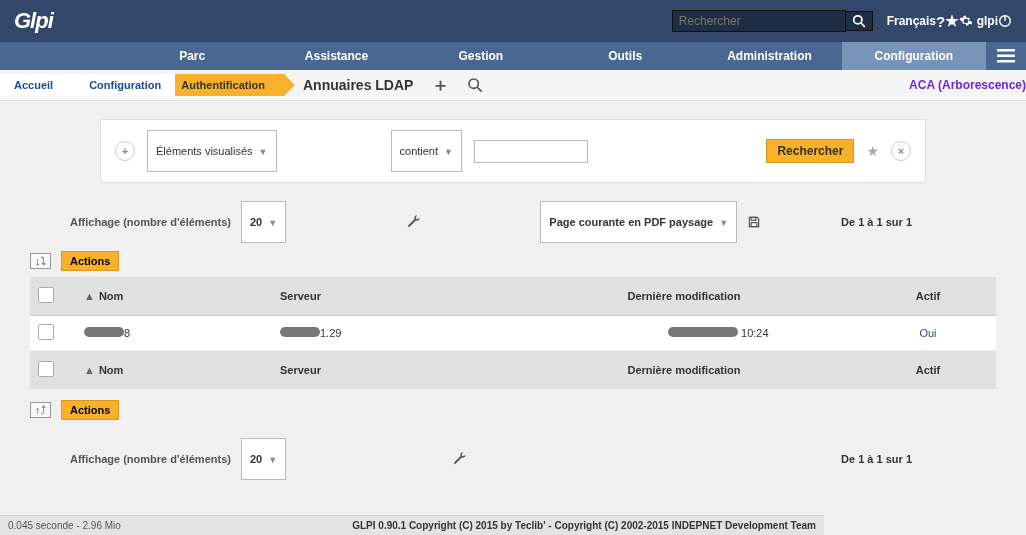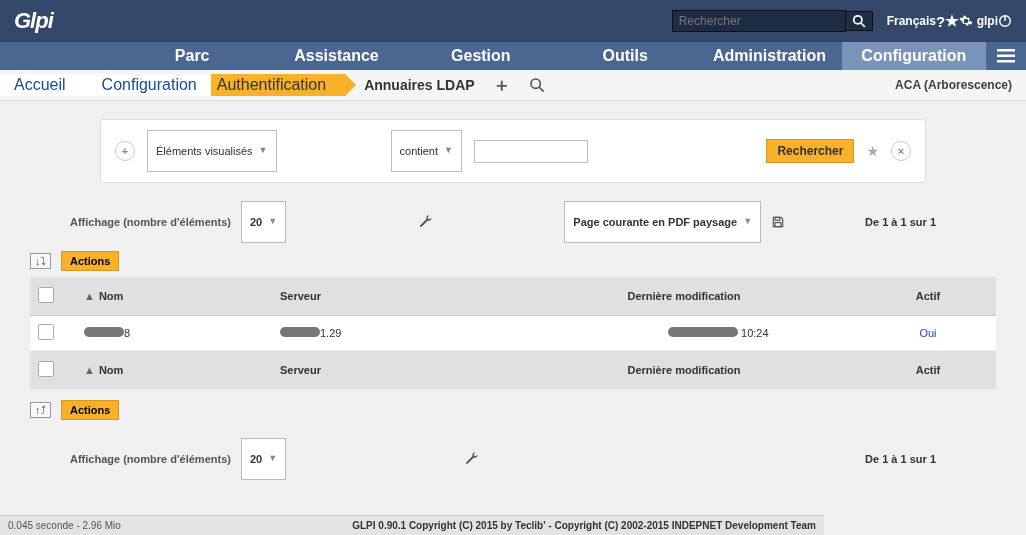--- a/index.html
+++ b/index.html
@@ -5,49 +5,49 @@
 html,body{margin:0;padding:0;font-family:Verdana,Arial,sans-serif;font-size:11px;color:#333;background:#f0f0f0;width:1026px}
 
 .topbar{background:#33476a;height:42px;display:flex;align-items:center;color:#fff}
 .logo{font-size:22px;font-style:italic;font-weight:bold;padding:0 14px;letter-spacing:-1px}
 .top-search{margin-left:auto;display:flex;align-items:center}
 .top-search input{background:#1f2d44;border:1px solid #111;color:#fff;font-size:12px;padding:3px 6px;width:160px}
 .top-search .searchbtn{background:#1f2d44;border:1px solid #111;border-left:none;padding:2px 6px;color:#fff;cursor:pointer}
 .top-links{display:flex;align-items:center;padding:0 14px;font-size:12px;font-weight:bold}
 .top-links span,.top-links svg{cursor:pointer}
 
-.mainmenu{background:#4a6792;height:28px;display:flex;align-items:stretch;color:#fff;font-size:16px;font-weight:bold}
+.mainmenu{background:#4a6792;height:28px;display:flex;align-items:stretch;color:#fff;font-size:12px;font-weight:bold}
 .mainmenu .spacerL{width:120px}
 .mainmenu .item{flex:1;display:flex;align-items:center;justify-content:center;cursor:pointer}
 .mainmenu .item.active{background:#7a93b8}
 .mainmenu .burger{width:40px;display:flex;align-items:center;justify-content:center;cursor:pointer}
 
 .tabrow{height:30px;display:flex;align-items:center;background:#f5f5f5;border-bottom:1px solid #ddd;position:relative}
-.crumb{height:22px;line-height:22px;padding:0 20px 0 14px;margin-right:-6px;position:relative;font-size:16px;font-weight:normal;color:#194a9f;cursor:pointer}
+.crumb{height:22px;line-height:22px;padding:0 20px 0 14px;margin-right:-6px;position:relative;font-size:11px;font-weight:bold;color:#194a9f;cursor:pointer}
 .crumb.blue::after,.crumb.orange::after{content:"";position:absolute;right:-10px;top:0;border-top:11px solid transparent;border-bottom:11px solid transparent}
 .crumb.blue{background:#ffffff;color:#194a9f}
 .crumb.blue::after{border-left:11px solid #ffffff}
 .crumb.orange{background:#f9b12a;color:#333}
 .crumb.orange::after{border-left:11px solid #f9b12a}
 .page-title{margin-left:24px;font-size:14px;font-weight:bold;color:#333}
 .tabrow .addbtn,.tabrow .magbtn{margin-left:18px;color:#555;cursor:pointer}
-.tabrow .right{margin-left:auto;padding-right:14px;font-size:12px;font-weight:bold;color:#404040}
+.tabrow .right{margin-left:auto;font-size:12px;font-weight:bold;color:#6d28d9}
 
 .page{padding:18px 30px}
 .searchbox{background:#fff;border:1px solid #ddd;border-radius:3px;padding:10px 14px;display:flex;align-items:center;gap:12px;margin-left:70px;margin-right:70px}
 .pillbtn{border:1px solid #ccc;border-radius:10px;width:18px;height:18px;display:flex;align-items:center;justify-content:center;color:#888;cursor:pointer;font-weight:bold}
-.sel{border:1px solid #bbb;background:#fff;padding:14px 8px;font-size:11px;color:#333;display:inline-flex;align-items:flex-start;gap:6px;cursor:pointer}
+.sel{border:1px solid #bbb;background:#fff;padding:14px 8px;font-size:11px;color:#333;display:inline-flex;align-items:flex-end;gap:6px;cursor:pointer}
 .sel .caret{color:#888;font-size:9px}
 .txt{border:1px solid #bbb;background:#fff;padding:3px 6px;width:100px}
 .btn-orange{background:#f9b12a;border:1px solid #d89820;padding:4px 10px;font-size:12px;font-weight:bold;cursor:pointer;color:#333}
 .star{color:#aaa;font-size:14px;cursor:pointer}
 
 .ctrlrow{display:flex;align-items:center;margin:18px 0 8px 40px;gap:10px;font-size:11px;color:#555;font-weight:bold}
 .ctrlrow .mid{flex:1;display:flex;justify-content:center}
-.ctrlrow .right{font-weight:bold;color:#333;margin-right:60px}
+.ctrlrow .right{font-weight:bold;color:#333;margin-right:84px}
 
 .actionsrow{display:flex;align-items:center;gap:10px;margin:6px 0}
 .arrowbox{border:1px solid #999;padding:1px 4px;color:#555;cursor:pointer;background:#f8f8f8}
 .btn-act{background:#f9b12a;border:1px solid #d89820;padding:3px 8px;font-size:11px;font-weight:bold;cursor:pointer}
 
 table.list{width:100%;border-collapse:collapse;margin-top:6px;background:#e8e8e8}
 table.list th{background:#e0e0e0;padding:10px 8px;text-align:left;font-size:11px;font-weight:bold;color:#333;border-bottom:1px solid #ccc}
 table.list td{background:#fff;padding:8px;border-bottom:1px solid #eee;font-size:11px}
 table.list tfoot td{background:#e0e0e0;font-weight:bold;padding:10px 8px}
 .chk{width:14px;height:14px;border:1px solid #aaa;background:#fff;display:inline-block;border-radius:2px;cursor:pointer}

